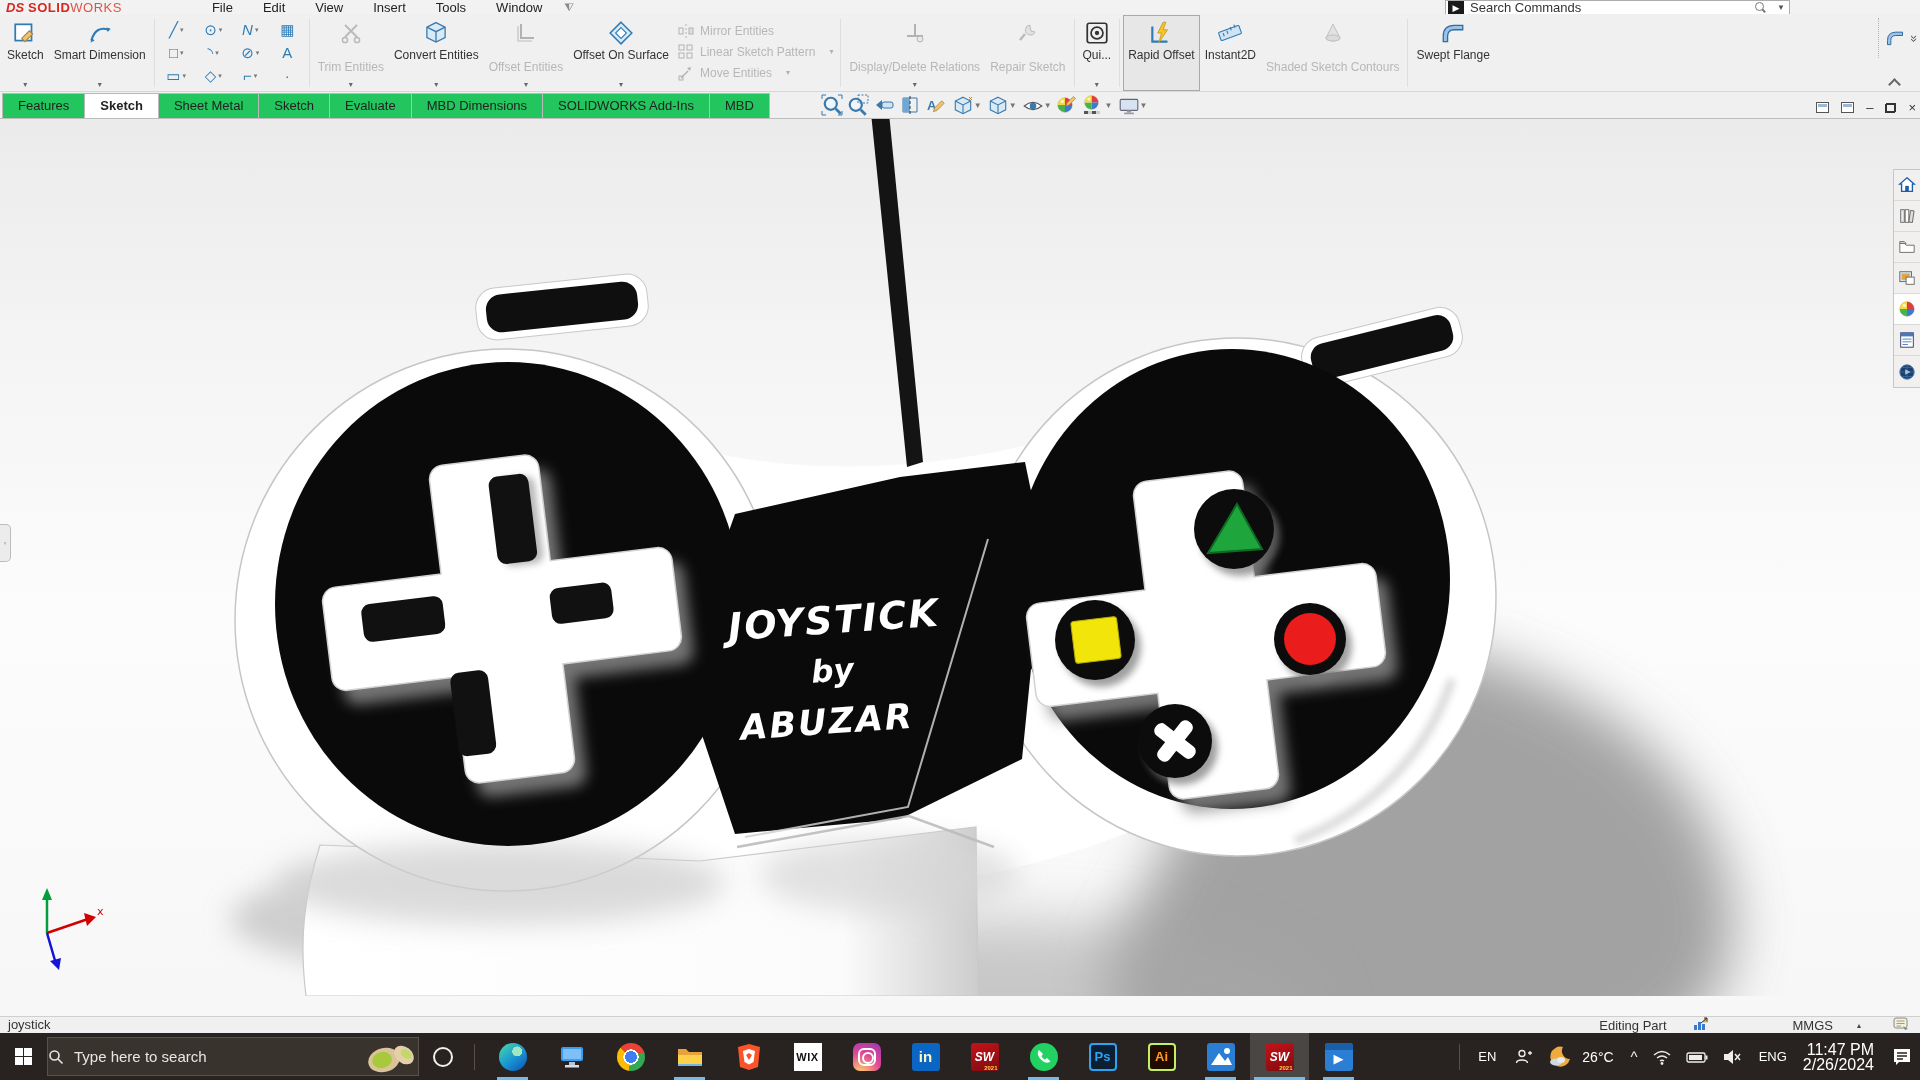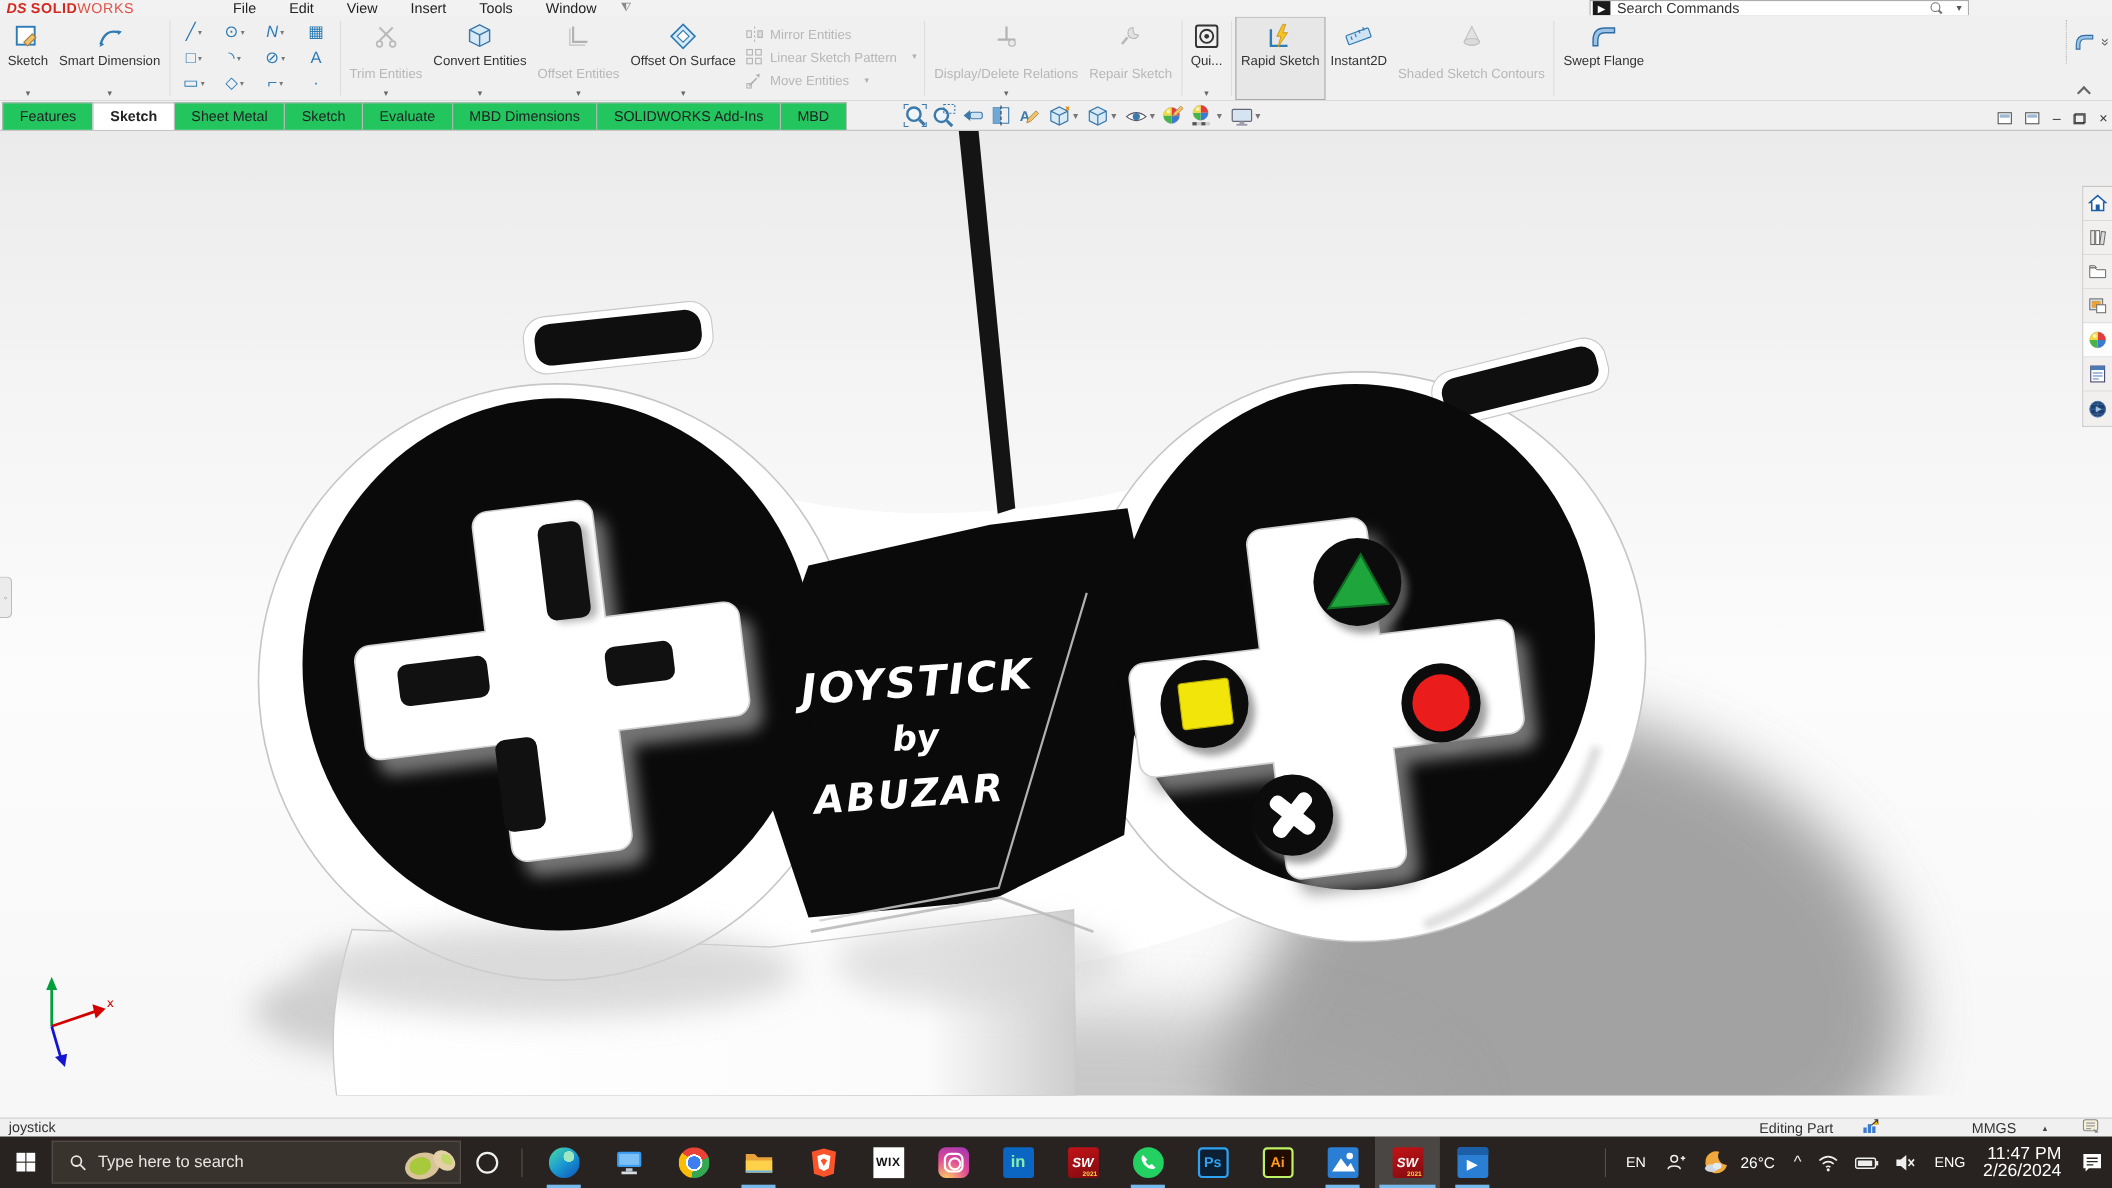--- a/index.html
+++ b/index.html
@@ -89,38 +89,38 @@
   .perf-icon { margin-right:84px; }
   .status-units { }
   .units-caret { font-size:8px; color:#444; margin-left:24px; }
   .tag-icon { margin-left:32px; margin-right:10px; }
 
   
   .taskbar { height:47px; background:#282320; display:flex; align-items:center; color:#fff; flex:none; }
   .start { width:47px; height:47px; display:flex; align-items:center; justify-content:center; }
   .winlogo { display:grid; grid-template-columns:8px 8px; grid-template-rows:8px 8px; gap:1.5px; }
   .winlogo i { background:#fdfdfd; }
-  .tb-search { width:372px; height:39px; background:#39332e; border:1px solid #59524b; display:flex; align-items:center; padding:0 0 0 15px; gap:10px; }
+  .tb-search { width:372px; height:39px; background:#39332e; border:1px solid #59524b; display:flex; align-items:center; padding:0 0 0 0; gap:10px; }
   .tb-search .ph { color:#e9e6e2; font-size:15px; flex:1; }
   .tb-cortana { width:47px; display:flex; align-items:center; justify-content:center; }
   .tb-cortana i { width:20px; height:20px; border:2px solid #f0f0f0; border-radius:50%; }
   .tb-sep { width:1px; height:26px; background:#575049; margin:0 8px; }
   .tb-apps { display:flex; align-items:center; }
   .slot { width:59px; height:47px; display:flex; align-items:center; justify-content:center; position:relative; }
   .slot.open::after { content:""; position:absolute; bottom:0; left:14px; right:14px; height:3px; background:#76b9ed; }
   .slot.activeapp { background:rgba(255,255,255,.16); }
   .slot.activeapp::after { left:4px; right:4px; }
   .ic28 { width:28px; height:28px; position:relative; }
   .tb-edge { border-radius:50%; background:radial-gradient(circle at 65% 30%,#9ee8c1 0 18%,transparent 19%),linear-gradient(140deg,#45d6a9 5%,#1b9ad2 50%,#0d58ba 95%); }
   .tb-chrome { border-radius:50%; background:radial-gradient(circle,#3e7ef0 0 29%,#fff 30% 38%,transparent 39%),conic-gradient(from -50deg,#ea4335 0 120deg,#34a853 120deg 240deg,#fbbc05 240deg 360deg); }
   .tb-wix { background:#fff; color:#111; font-weight:bold; font-size:11px; display:flex; align-items:center; justify-content:center; letter-spacing:.5px; }
   .tb-insta { border-radius:7px; background:radial-gradient(circle at 25% 110%,#fdc468 8%,#df4996 55%,#9b36b7 100%); }
   .tb-insta::before { content:""; position:absolute; inset:5px; border:2px solid #fff; border-radius:6px; }
   .tb-insta::after { content:""; position:absolute; left:9px; top:9px; width:8px; height:8px; border:2px solid #fff; border-radius:50%; }
-  .tb-linkedin { background:#0a66c2; border-radius:3px; color:#86efac; font-weight:bold; font-size:15px; display:flex; align-items:center; justify-content:center; }
+  .tb-linkedin { background:#0a66c2; border-radius:3px; color:#fef9c3; font-weight:bold; font-size:15px; display:flex; align-items:center; justify-content:center; }
   .tb-sw { background:linear-gradient(160deg,#c41318,#7e0b0f); border-radius:3px; color:#fff; font-weight:bold; font-size:12px; font-style:italic; display:flex; align-items:center; justify-content:center; position:relative; }
   .tb-sw .yr { position:absolute; right:1px; bottom:0px; font-size:6px; font-style:normal; color:#ffd24a; }
   .tb-whats { border-radius:50%; background:#23d163; }
   .tb-ps { background:#0c1f33; border:2px solid #2ea3f2; border-radius:4px; color:#2ea3f2; font-weight:bold; font-size:13px; display:flex; align-items:center; justify-content:center; }
   .tb-ai { background:#200d00; border:2px solid #bef264; border-radius:4px; color:#ff9a1f; font-weight:bold; font-size:13px; display:flex; align-items:center; justify-content:center; }
   .tb-photos { background:#2a7fd4; border-radius:3px; }
   .tb-movies { background:#2a7fd4; border-radius:3px; color:#fff; display:flex; align-items:center; justify-content:center; font-size:13px; }
   .tb-movies::before { content:""; position:absolute; top:0; left:0; right:0; height:7px; background:#1b5fa8; border-radius:3px 3px 0 0; }
   .tray { margin-left:auto; display:flex; align-items:center; height:47px; }
   .tray .txt { font-size:13px; color:#fff; padding:0 10px; }
@@ -363,21 +363,21 @@
       <span class="caret">▾</span>
     </div>
     <div class="vsep"></div>
     <div class="rbtn active">
       <span class="ric">
           <svg width="26" height="26" viewBox="0 0 24 24">
             <path d="M4 6 4 20 18 20" fill="none" stroke="#2e7cb5" stroke-width="2"></path>
             <path d="M14 2 9 12 12.5 12 10 21 18 9 14 9 16.5 2Z" fill="#f7c325" stroke="#c89a1e" stroke-width=".8"></path>
           </svg>
         </span>
-      <span class="lbl">Rapid Sketch</span>
+      <span class="lbl">Rapid Offset</span>
     </div>
     <div class="rbtn">
       <span class="ric">
           <svg width="26" height="26" viewBox="0 0 24 24">
             <rect x="2" y="8" width="20" height="8" rx="1" fill="#cfe3f2" stroke="#2e7cb5" transform="rotate(-20 12 12)"></rect>
             <path d="M6 13 6 10 M10 12 10 9 M14 10 14 7 M18 9 18 6" stroke="#2e7cb5" transform="rotate(-20 12 12)"></path>
           </svg>
         </span>
       <span class="lbl">Instant2D</span>
     </div>

